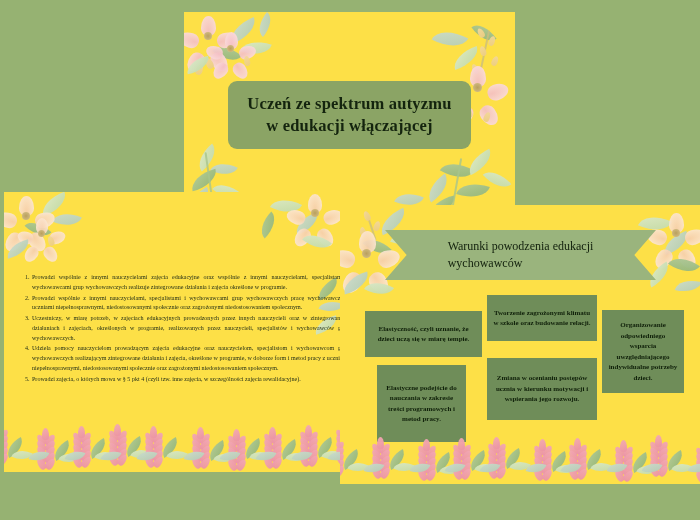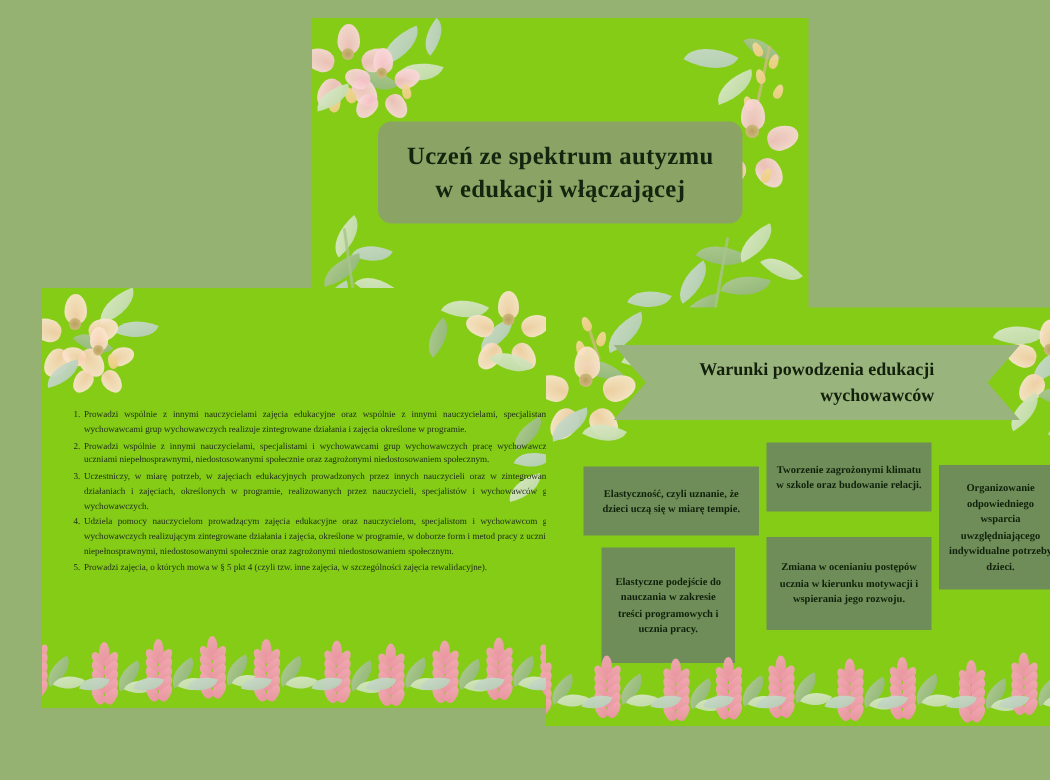--- a/index.html
+++ b/index.html
@@ -7,24 +7,23 @@
     width:700px;height:520px;overflow:hidden;
     background:#96b272;
     font-family:"Liberation Serif", serif;
     position:relative;
   }
   .stage{position:absolute;inset:0;}
 
   
   .slide{
     position:absolute;
-    background:#84cc16;
+    background:#fde047;
     overflow:hidden;
     box-sizing:border-box;
-    margin-left:24px;
   }
 
   
   #slide-title{left:184px;top:12px;width:331px;height:199px;}
   
   #slide-role{left:4px;top:192px;width:336px;height:280px;}
   
   #slide-conditions{left:340px;top:205px;width:360px;height:279px;}
 
   
@@ -114,22 +113,22 @@
   .ribbon{
     position:absolute;left:45px;top:25px;width:271px;height:50px;
     background:#9ab47d;
     clip-path:polygon(0 0,100% 0,100% 100%,0 100%,8% 50%);
     display:flex;align-items:center;justify-content:center;
   }
   .ribbon.inner{
     clip-path:polygon(0 0, 100% 0, 92% 50%, 100% 100%, 0 100%, 8% 50%);
   }
   .ribbon .t{
-    color:#12200c;font-size:12px;font-weight:700;line-height:1.45;
-    text-align:right;font-family:"Liberation Serif", serif;
+    color:#12200c;font-size:12px;font-weight:400;line-height:1.45;
+    text-align:left;font-family:"Liberation Serif", serif;
   }
 
   .cbox{
     position:absolute;background:#6f8d59;
     display:flex;align-items:center;justify-content:center;
     text-align:center;padding:4px 5px;box-sizing:border-box;
   }
   .cbox .t{
     color:#10200a;font-weight:700;font-size:7px;line-height:1.5;
     font-family:"Liberation Serif", serif;
@@ -483,21 +482,21 @@
       </div>
     </div>
 
     <div class="cbox" id="box-flex">
       <div class="t">Elastyczność, czyli uznanie, że dzieci uczą się w miarę tempie.</div>
     </div>
     <div class="cbox" id="box-climate">
       <div class="t">Tworzenie zagrożonymi klimatu w szkole oraz budowanie relacji.</div>
     </div>
     <div class="cbox" id="box-approach">
-      <div class="t">Elastyczne podejście do nauczania w zakresie treści programowych i ucznia pracy.</div>
+      <div class="t">Elastyczne podejście do nauczania w zakresie treści programowych i metod pracy.</div>
     </div>
     <div class="cbox" id="box-support">
       <div class="t">Organizowanie odpowiedniego wsparcia uwzględniającego indywidualne potrzeby dzieci.</div>
     </div>
     <div class="cbox" id="box-assess">
       <div class="t">Zmiana w ocenianiu postępów ucznia w kierunku motywacji i wspierania jego rozwoju.</div>
     </div>
 
     <div class="bottom-band" id="band-cond">
         <div class="frond" style="left: -13px; top: 9px; width: 18px; height: 40px;">

